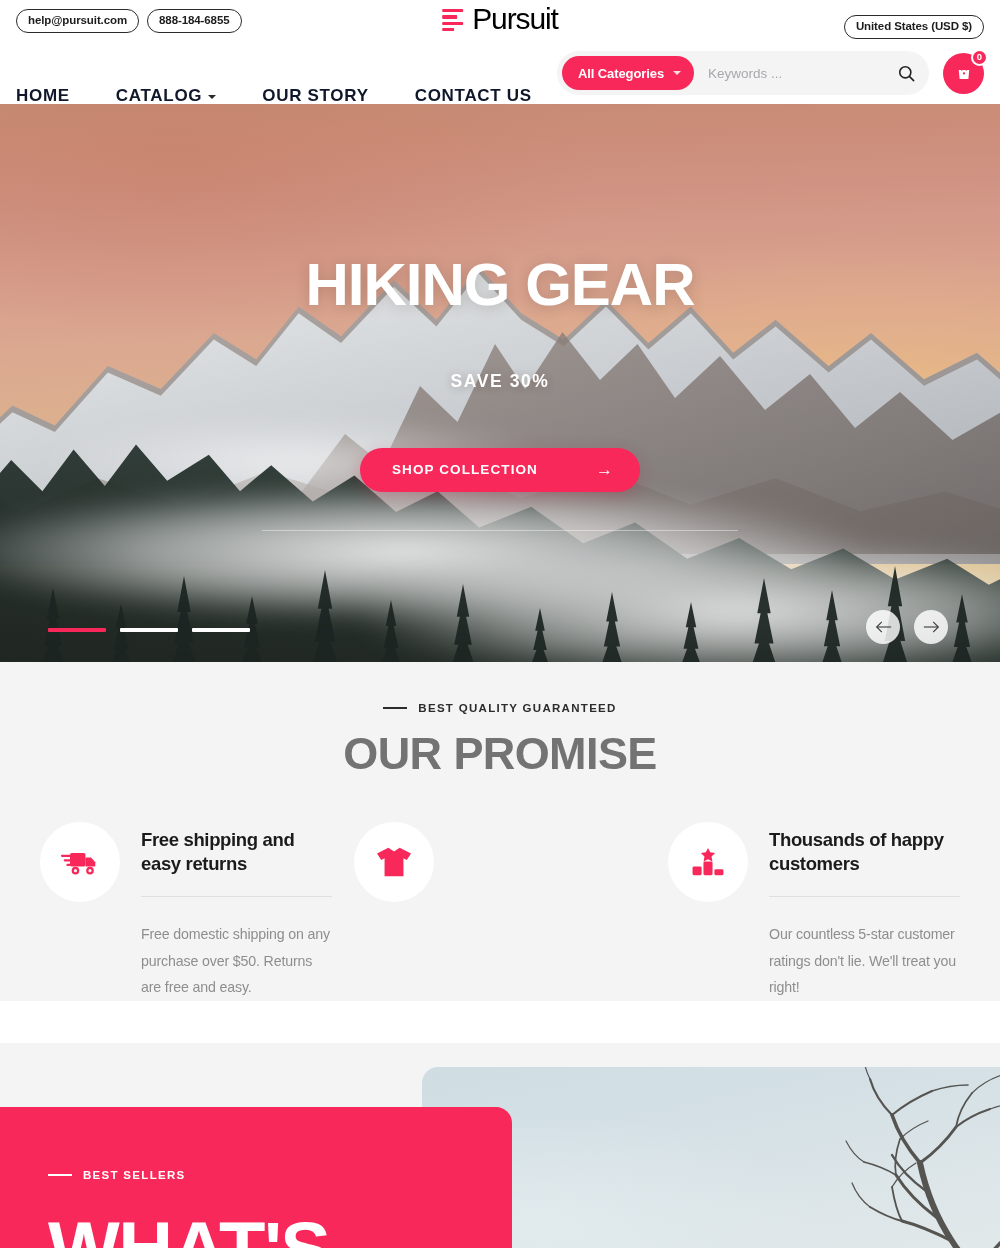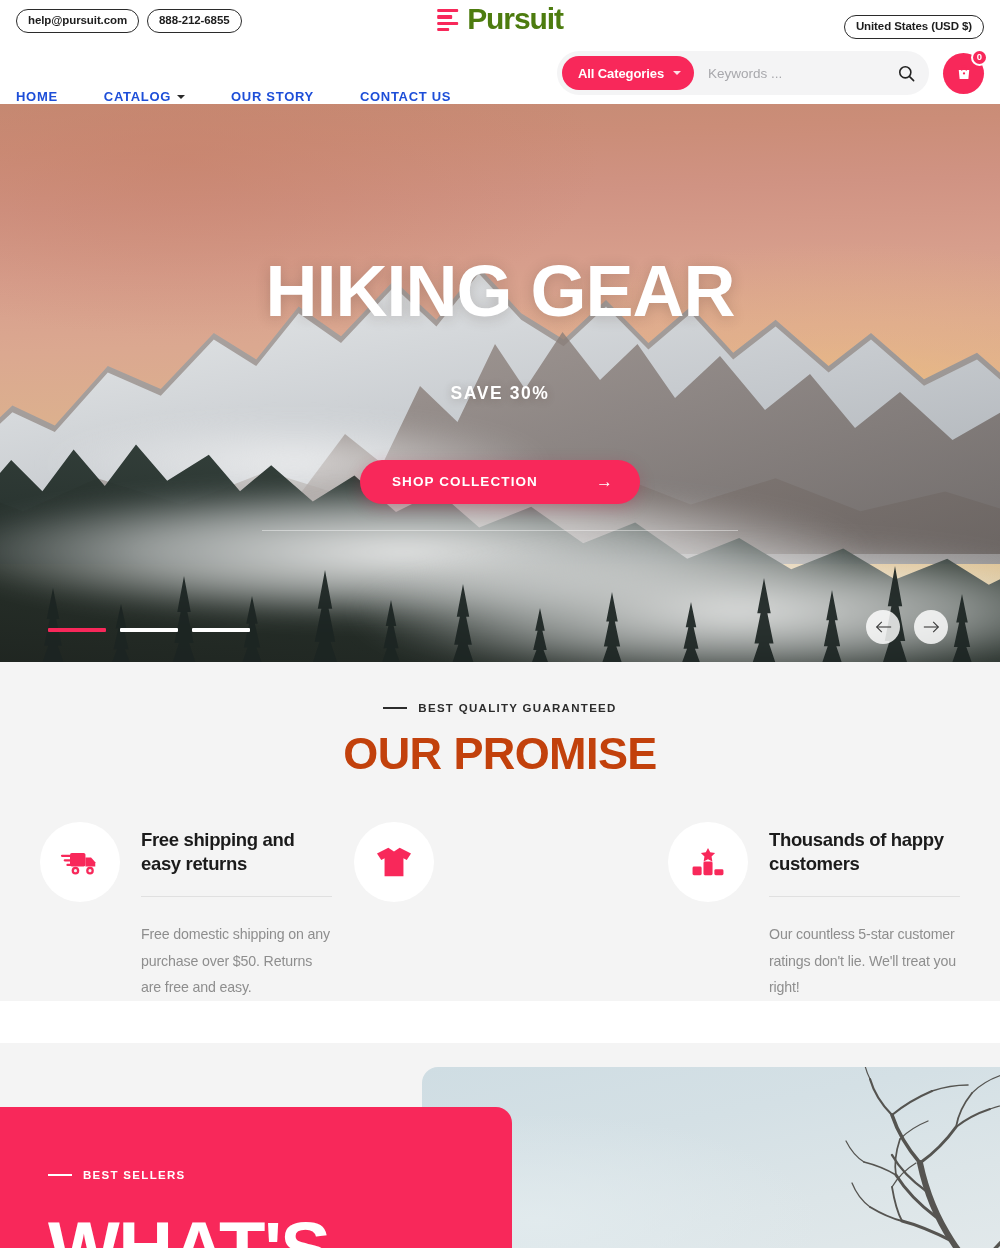--- a/index.html
+++ b/index.html
@@ -48,41 +48,41 @@
     cursor: pointer;
   }
   .brand-mark { display: flex; flex-direction: column; gap: 3px; width: 21px; padding-top: 2px; }
   .brand-mark i { display: block; height: 3.4px; background: #f8285a; border-radius: 1px; }
   .brand-mark i:nth-child(1) { width: 21px; }
   .brand-mark i:nth-child(2) { width: 15px; }
   .brand-mark i:nth-child(3) { width: 21px; }
   .brand-mark i:nth-child(4) { width: 12px; }
   .brand-name {
     font-size: 30px;
-    font-weight: 700;
+    font-weight: 400;
     letter-spacing: -1.1px;
-    color: #4d7c0f;
+    color: #000000;
     line-height: 1;
   }
   .topbar-right { margin-left: auto; margin-top: 12px; }
 
   
   .navbar {
     height: 62px;
     display: flex;
     align-items: center;
     padding: 0 16px 0 16px;
     background: #fff;
   }
   .nav-links { display: flex; align-items: center; gap: 0; }
   .nav-link {
-    font-size: 13px;
+    font-size: 17px;
     font-weight: bold;
     letter-spacing: 0.7px;
-    color: #1d4ed8;
+    color: #0f172a;
     text-transform: uppercase;
     cursor: pointer;
     padding: 6px 0;
     margin-right: 46px;
     display: flex;
     align-items: center;
     gap: 6px;
     white-space: nowrap;
     margin-top: 46px;
   }
@@ -267,21 +267,21 @@
   }
 
   .hero-inner {
     position: absolute; inset: 0;
     display: flex; flex-direction: column;
     align-items: center;
     padding-top: 152px;
     z-index: 5;
   }
   .hero-title {
-    font-size: 72px;
+    font-size: 60px;
     font-weight: 900;
     letter-spacing: -1px;
     color: #fff;
     text-transform: uppercase;
     line-height: 0.98;
     text-shadow: 0 2px 14px rgba(60,40,30,0.22);
   }
   .hero-sub {
     margin-top: 56px;
     font-size: 17.5px;
@@ -362,21 +362,21 @@
     color: #2c2c2c;
   }
   .eyebrow-rule { display: block; width: 24px; height: 2px; background: #2c2c2c; }
   .promise-title {
     text-align: center;
     margin-top: 14px;
     font-size: 45px;
     font-weight: 900;
     letter-spacing: -0.6px;
     text-transform: uppercase;
-    color: #c2410c;
+    color: #737373;
   }
   .promise-grid {
     display: flex;
     gap: 14px;
     padding: 42px 40px 0;
     justify-content: space-between;
   }
   .promise-col { width: 292px; display: flex; gap: 0; }
   .promise-icon {
     flex: 0 0 80px;
@@ -462,21 +462,21 @@
   }
 </style>
 </head>
 <body>
 
 <div class="page">
 
   <div class="topbar">
     <div class="pill-group">
       <div class="pill">help@pursuit.com</div>
-      <div class="pill">888-212-6855</div>
+      <div class="pill">888-184-6855</div>
     </div>
 
     <div class="brand">
       <span class="brand-mark">
         <i></i>
           <i></i>
           <i></i>
           <i></i>
       </span>
       <span class="brand-name">Pursuit</span>

